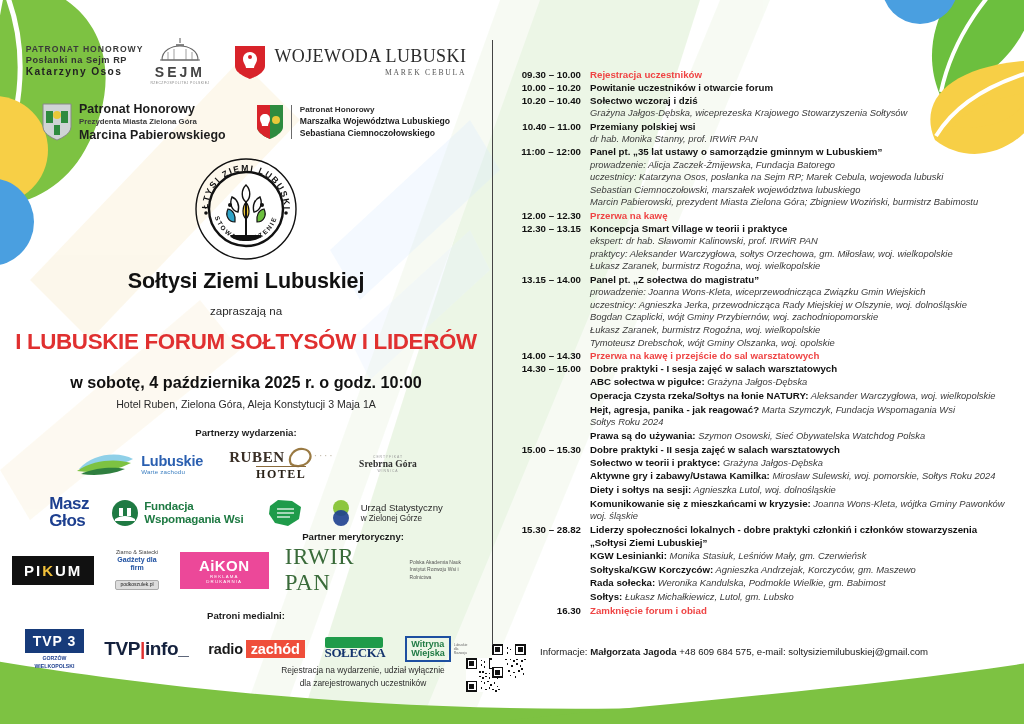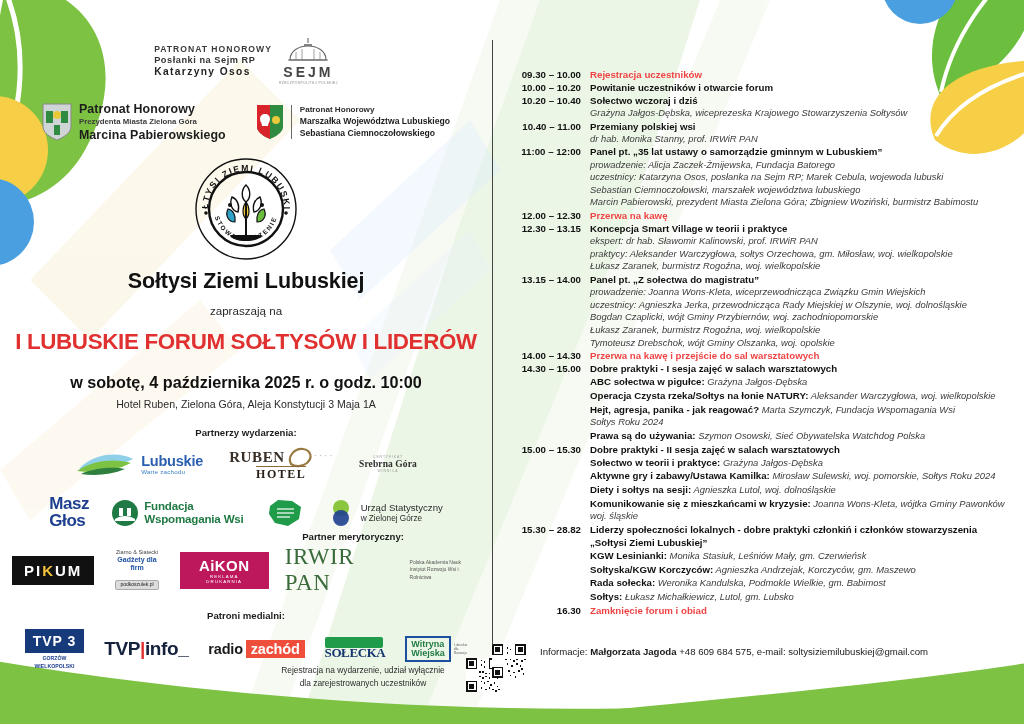--- a/index.html
+++ b/index.html
@@ -91,21 +91,21 @@
   .us-txt .b { font-size:8.2px; color:#2b2b2b; }
 
   .pikum { background:#111; color:#fff; font-size:15px; font-weight:700; letter-spacing:2px; padding:6px 12px; }
   .pikum .k { color:#f3c13a; }
 
   .ziarno { text-align:center; line-height:1.18; }
   .ziarno .a { font-size:5.6px; color:#444; }
   .ziarno .b { font-size:7px; font-weight:700; color:#1d4fa0; }
   .ziarno .c { font-size:5px; background:#ddd; border:1px solid #aaa; border-radius:2px; padding:1px 4px; display:inline-block; margin-top:2px;}
 
-  .aikon { background:#be185d; color:#fff; text-align:center; padding:5px 12px; }
+  .aikon { background:#ec4899; color:#fff; text-align:center; padding:5px 12px; }
   .aikon .a { font-size:15px; font-weight:700; letter-spacing:.4px; }
   .aikon .b { font-size:4.4px; letter-spacing:1.1px; }
 
   .irwir { display:flex; align-items:center; gap:6px; }
   .irwir .nm { font-family:"Liberation Serif",serif; font-size:23px; color:#3a6b3a; letter-spacing:.6px; }
   .irwir .sub { font-size:5px; color:#555; line-height:1.45; }
 
   .merytoryczny { text-align:right; padding-right:76px; font-size:9.6px; font-weight:700; margin-top:2px; }
 
   .tvp3 { text-align:center; }
@@ -228,20 +228,31 @@
                   <line x1="20" y1="11" x2="20" y2="22"></line>
                 <line x1="32" y1="11" x2="32" y2="22"></line>
                   <line x1="38" y1="14" x2="38" y2="22"></line>
               </g>
             </svg>
             <div class="sejm-word">SEJM</div>
             <div class="sejm-sub">RZECZPOSPOLITEJ POLSKIEJ</div>
           </div>
         </div>
 
+        <div class="pat-block">
+          <svg width="34" height="36" viewBox="0 0 34 36">
+            <path d="M2 2 L32 2 L32 22 C32 30 17 35 17 35 C17 35 2 30 2 22 Z" fill="#d8232a"></path>
+            <path d="M17 8 C13 8 10 11 10 15 C10 19 13 21 13 24 L21 24 C21 21 24 19 24 15 C24 11 21 8 17 8 Z" fill="#fff"></path>
+            <circle cx="17" cy="13" r="2" fill="#d8232a"></circle>
+          </svg>
+          <div class="woj-text">
+            <div class="w1">WOJEWODA LUBUSKI</div>
+            <div class="w2">MAREK CEBULA</div>
+          </div>
+        </div>
 
       </div>
 
       <div class="pat-row r2">
         <div class="pat-block">
           <svg width="30" height="38" viewBox="0 0 30 38">
             <path d="M1 1 L29 1 L29 24 C29 32 15 37 15 37 C15 37 1 32 1 24 Z" fill="#cfd4d6" stroke="#888" stroke-width="1"></path>
             <rect x="4" y="8" width="7" height="12" fill="#2e8b3f"></rect>
             <rect x="19" y="8" width="7" height="12" fill="#2e8b3f"></rect>
             <circle cx="15" cy="12" r="4" fill="#e8c93a"></circle>

